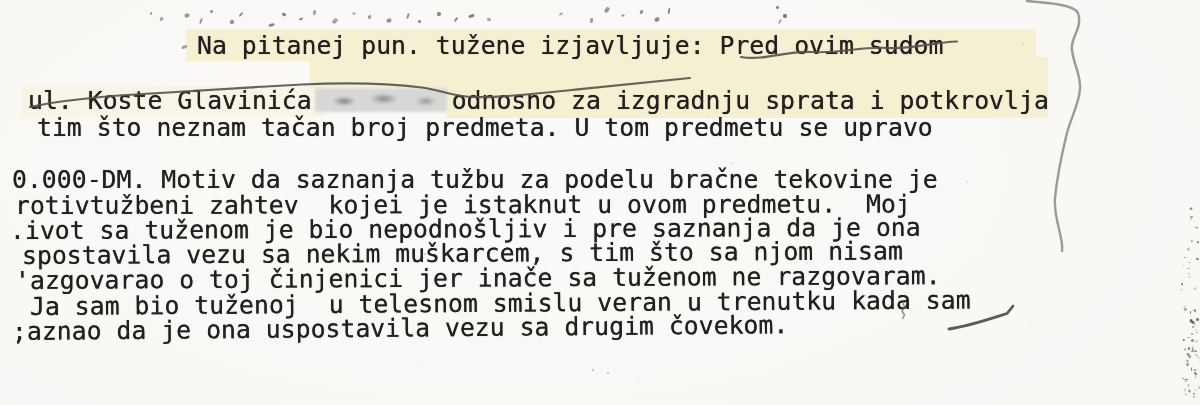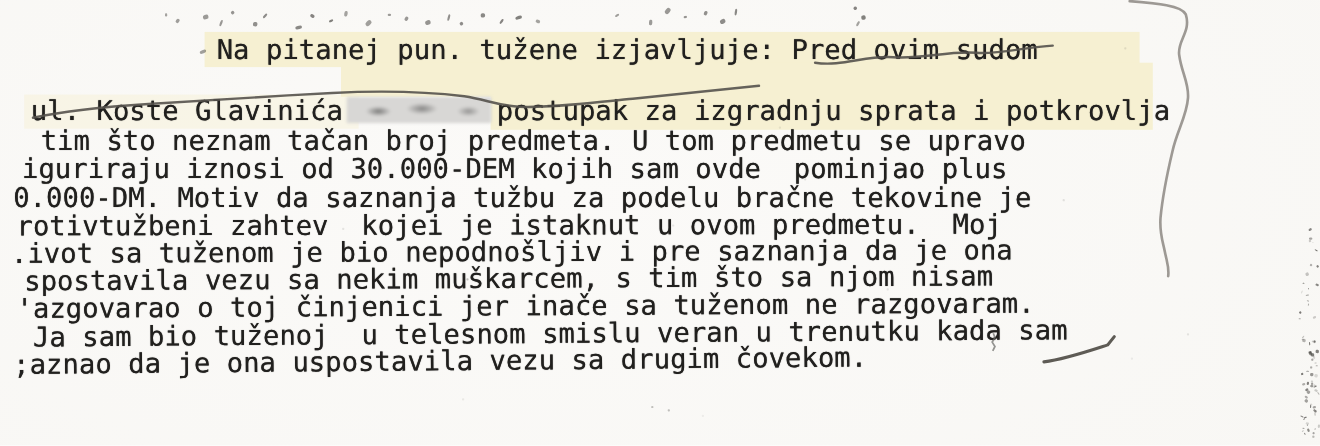--- a/index.html
+++ b/index.html
@@ -65,23 +65,22 @@
 <body>
 
 <div class="page">
 
   <div class="hl hl1"></div>
   <div class="hl hl2"></div>
   <div class="hl hl3a"></div>
   <div class="hl hl3b"></div>
 
   <div class="line l1">Na pitanej pun. tužene izjavljuje: Pred ovim sudom</div>
-  <div class="line l3"><span>ul. Koste Glavinića</span><span class="redaction"></span><span>postupak za izgradnju sprata i potkrovlja</span></div>
+  <div class="line l3"><span>ul. Koste Glavinića</span><span class="redaction"></span><span>odnosno za izgradnju sprata i potkrovlja</span></div>
   <div class="line l4">tim što neznam tačan broj predmeta. U tom predmetu se upravo</div>
-  <div class="line l5">iguriraju iznosi od 30.000-DEM kojih sam ovde  pominjao plus</div>
   <div class="line l6">0.000-DM. Motiv da saznanja tužbu za podelu bračne tekovine je</div>
   <div class="line l7">rotivtužbeni zahtev  kojei je istaknut u ovom predmetu.  Moj</div>
   <div class="line l8">.ivot sa tuženom je bio nepodnošljiv i pre saznanja da je ona</div>
   <div class="line l9">spostavila vezu sa nekim muškarcem, s tim što sa njom nisam</div>
   <div class="line l10">'azgovarao o toj činjenici jer inače sa tuženom ne razgovaram.</div>
   <div class="line l11">Ja sam bio tuženoj  u telesnom smislu veran u trenutku kada sam</div>
   <div class="line l12">;aznao da je ona uspostavila vezu sa drugim čovekom.</div>
 
   <svg class="overlay" width="1200" height="405" viewBox="0 0 1200 405">
 

